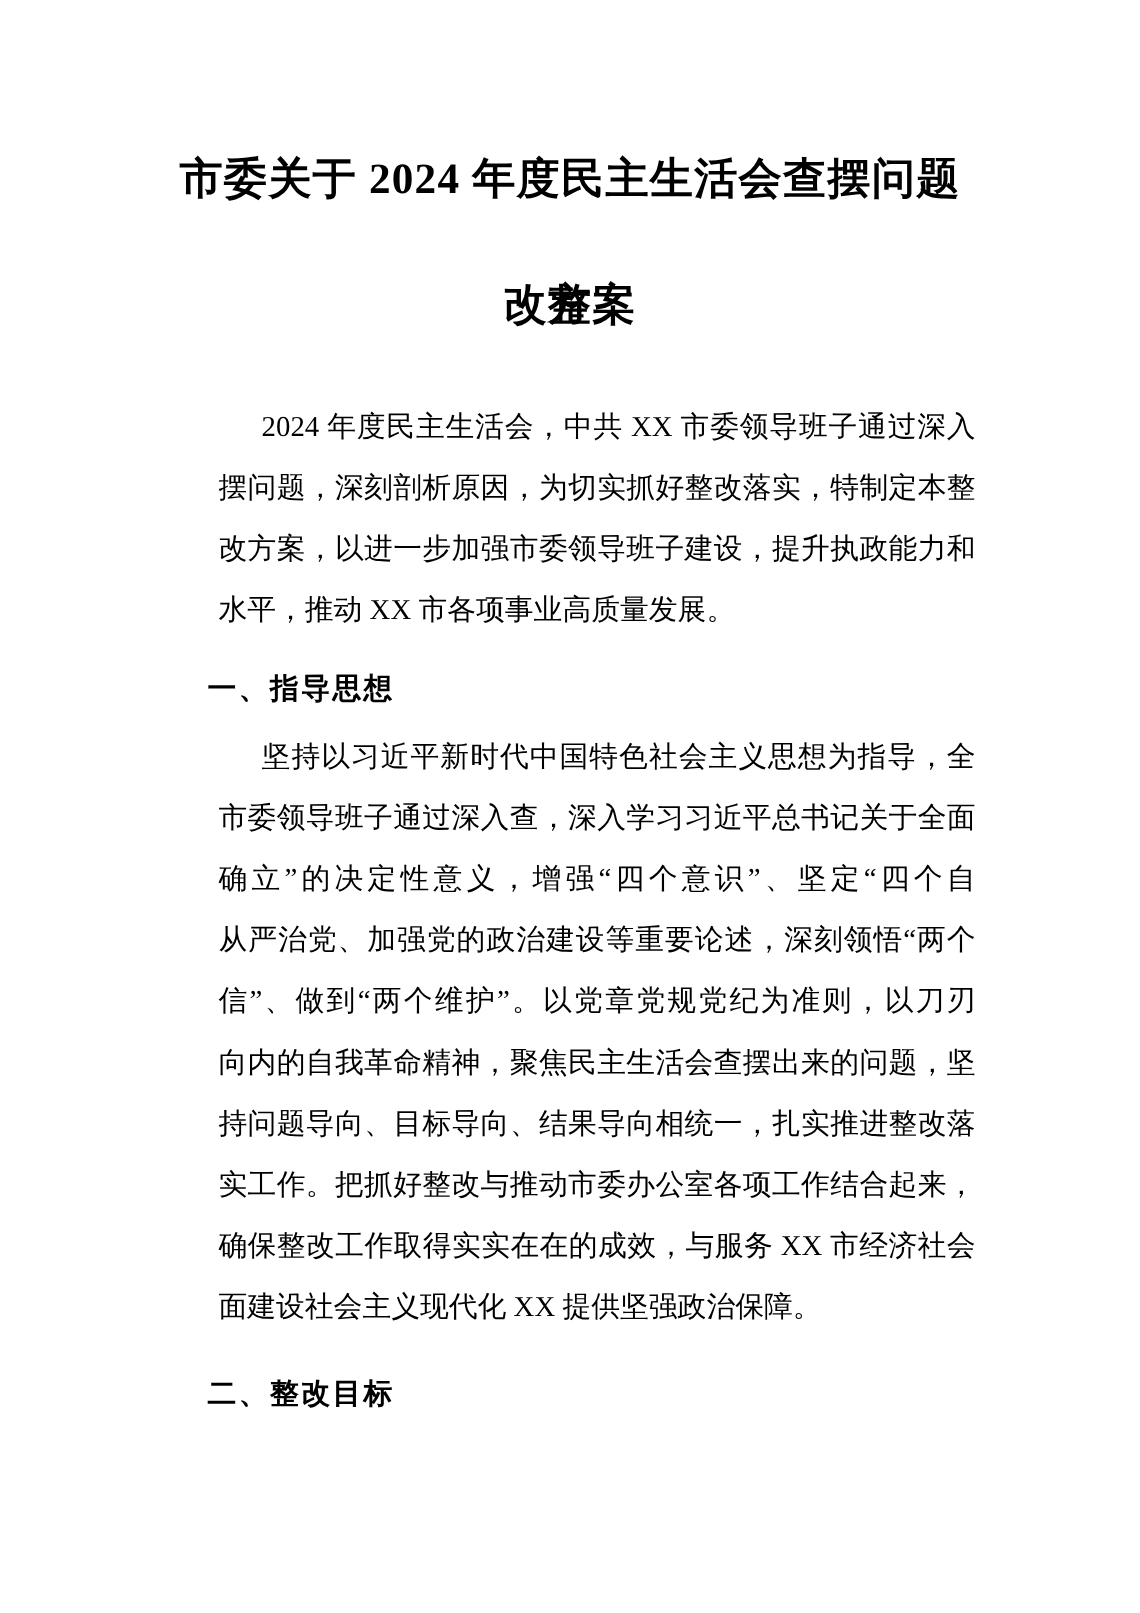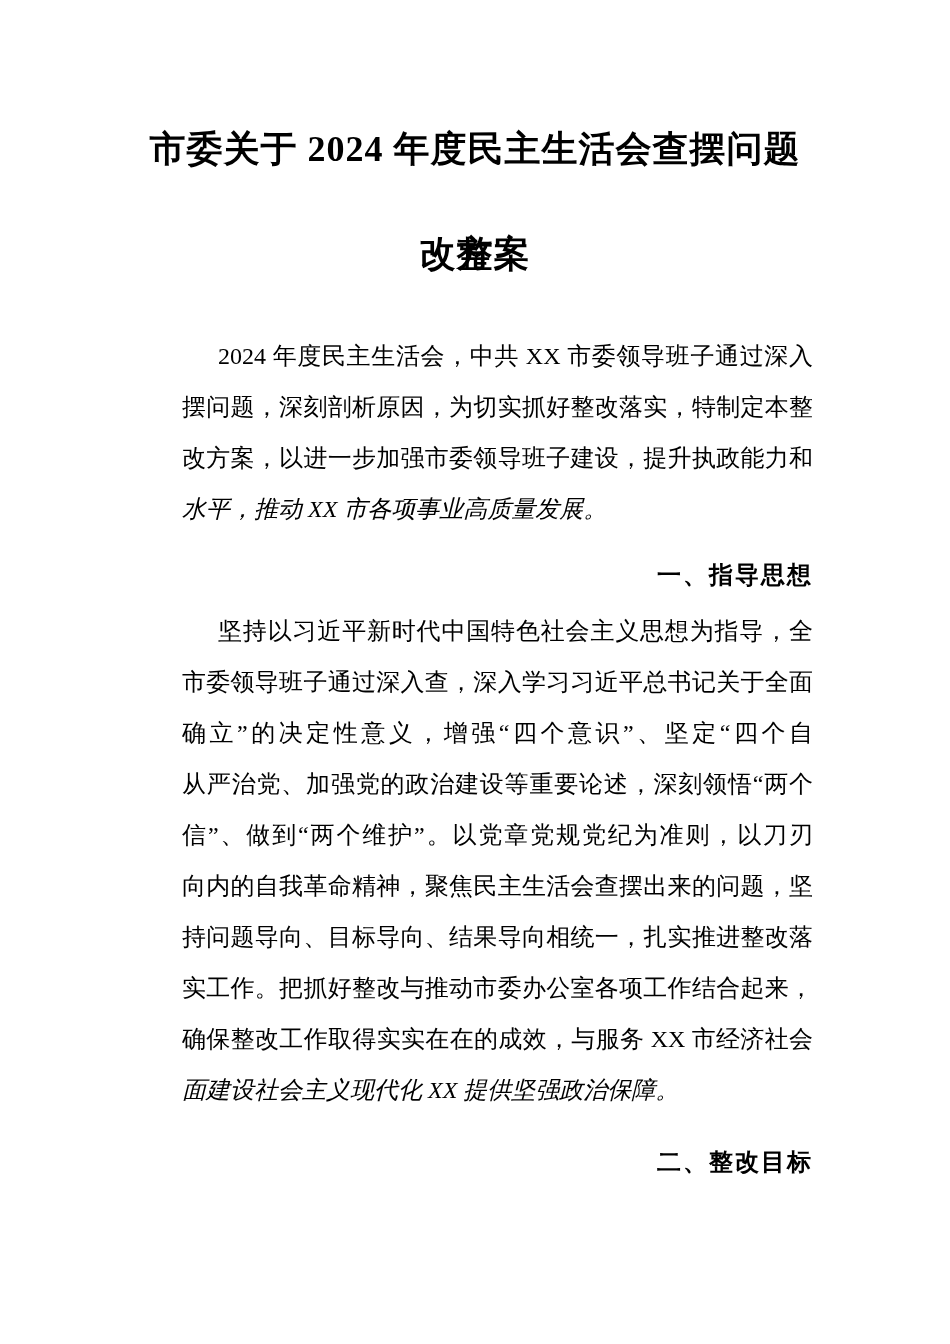--- a/index.html
+++ b/index.html
@@ -48,31 +48,29 @@
     text-align: justify;
     text-align-last: justify;
     overflow: hidden;
   }
   .text-line.first {
     text-indent: 36px;
   }
   .text-line.last {
     text-align: center;
     text-align-last: left;
-    font-style: italic;
   }
   .heading {
     margin: 0;
     padding-left: 36px;
     font-family: "Liberation Sans", sans-serif;
     font-weight: 700;
     font-size: 24px;
     line-height: 51px;
     letter-spacing: 2px;
-    text-align: right;
   }
   .heading-1 {
     margin-top: 14px;
   }
   .heading-2 {
     margin-top: 20px;
   }
 </style>
 </head>
 <body>

